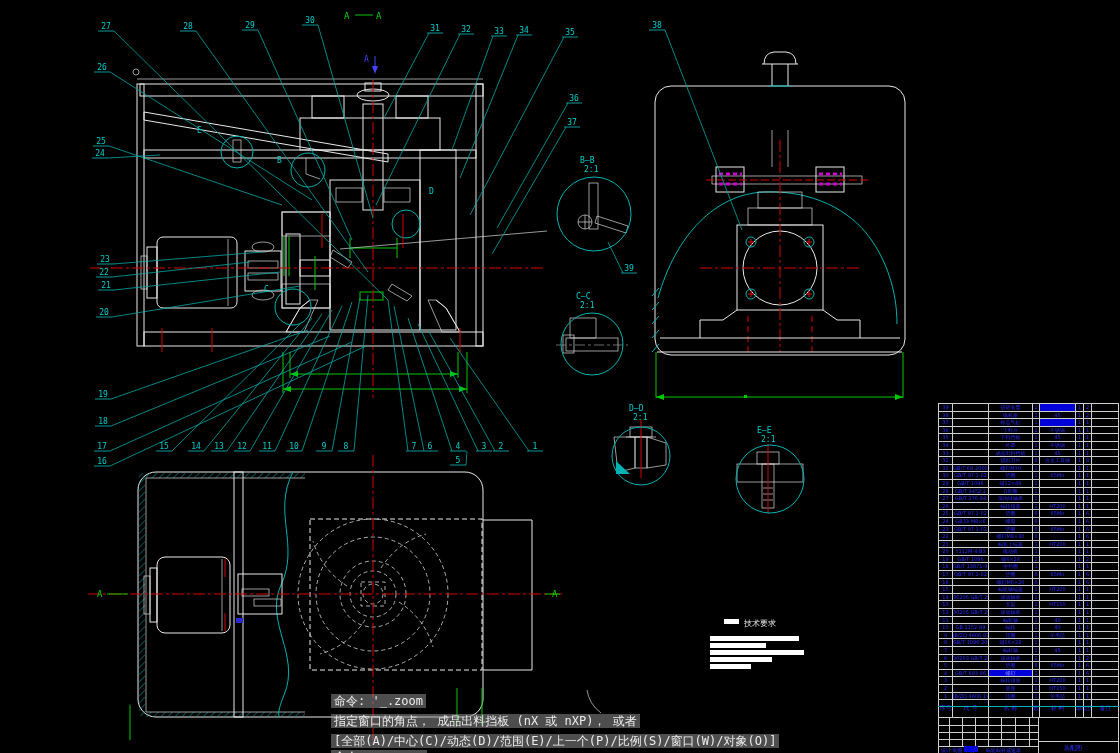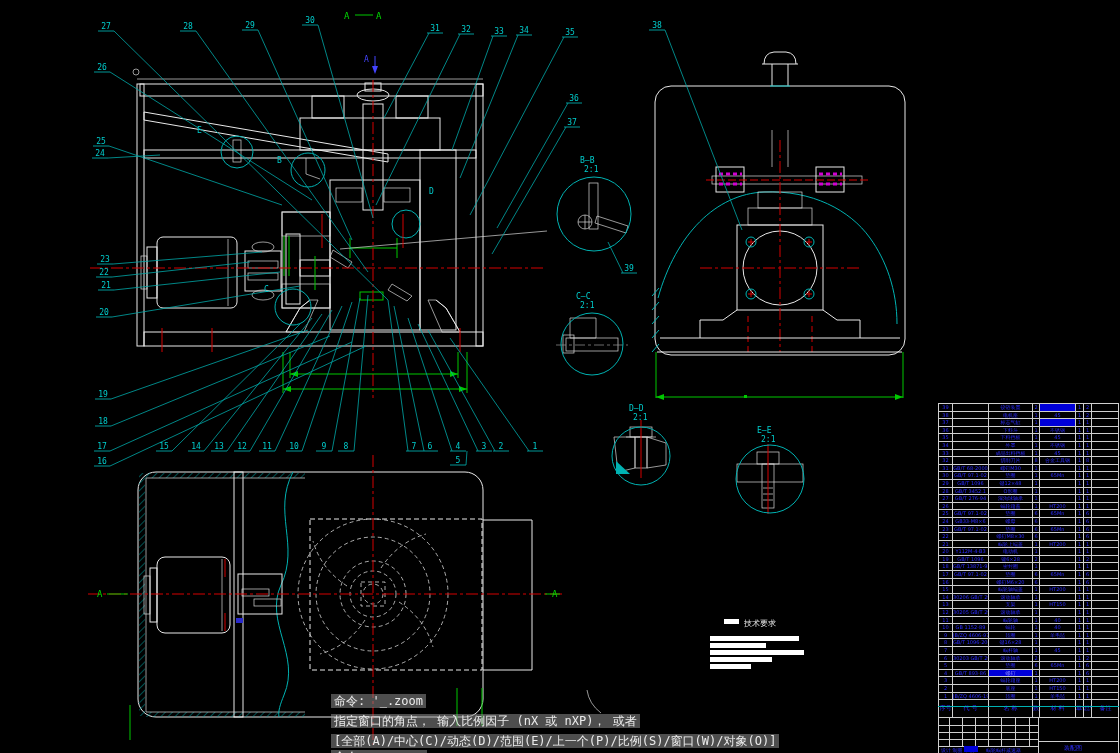--- a/index.html
+++ b/index.html
@@ -820,15 +820,15 @@
     <div class="tbh" style="top:23px;left:99px;width:82px;"></div>
     <div class="tbt" style="left:2px;top:29px;">设计 制图 审核</div>
     <div class="tbx" style="left:25px;top:28px;width:14px;height:6px;"></div>
     <div class="tbt" style="left:47px;top:29px;">蜗轮蜗杆减速器</div>
     <div class="tbt" style="left:125px;top:27px;font-size:6px;">装配图</div>
   </div>
 </div>
 <div id="teal-line"></div>
 
 <div class="cmdline" style="top:694px;">命令: '_.zoom</div>
-<div class="cmdline" style="top:714px;">指定窗口的角点， 输入比例因子 (nX 或 nXP)， 或者</div>
+<div class="cmdline" style="top:714px;">指定窗口的角点， 成品出料挡板 (nX 或 nXP)， 或者</div>
 <div class="cmdline" style="top:734px;">[全部(A)/中心(C)/动态(D)/范围(E)/上一个(P)/比例(S)/窗口(W)/对象(O)]</div>
 <div class="cmdline" style="top:750px;height:3px;overflow:hidden;width:90px;">命令:</div>
 
 </body></html>

